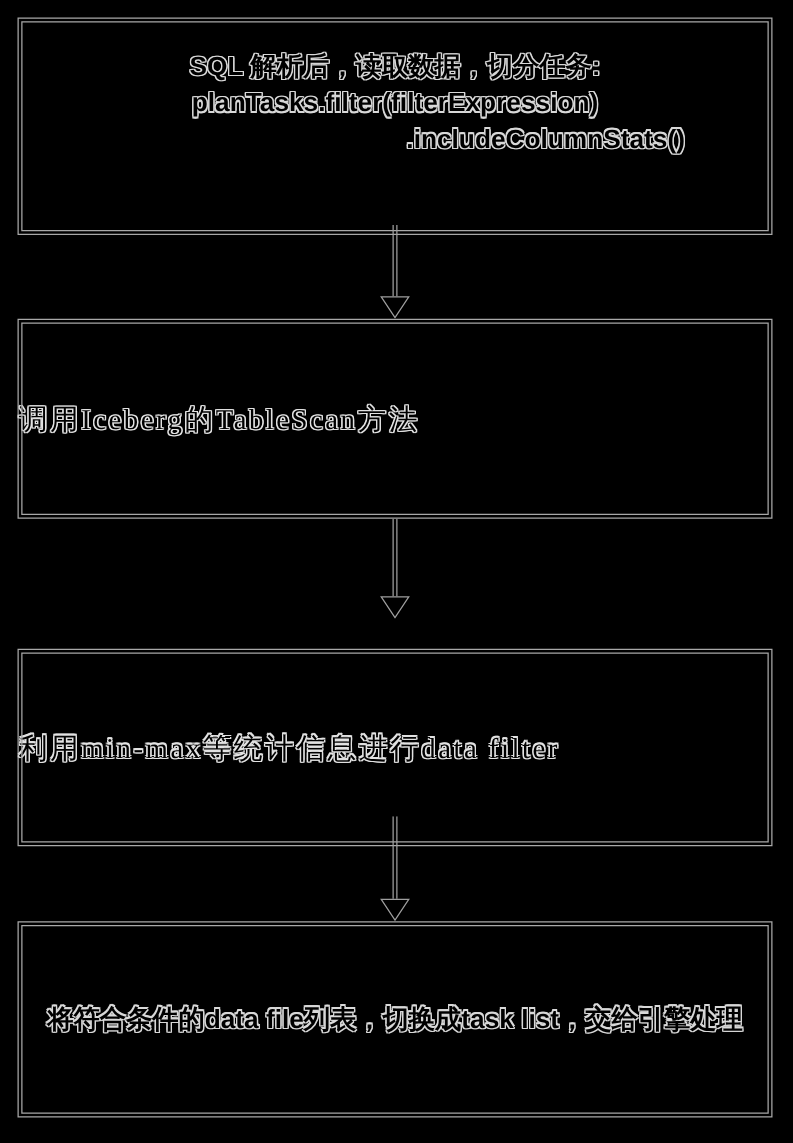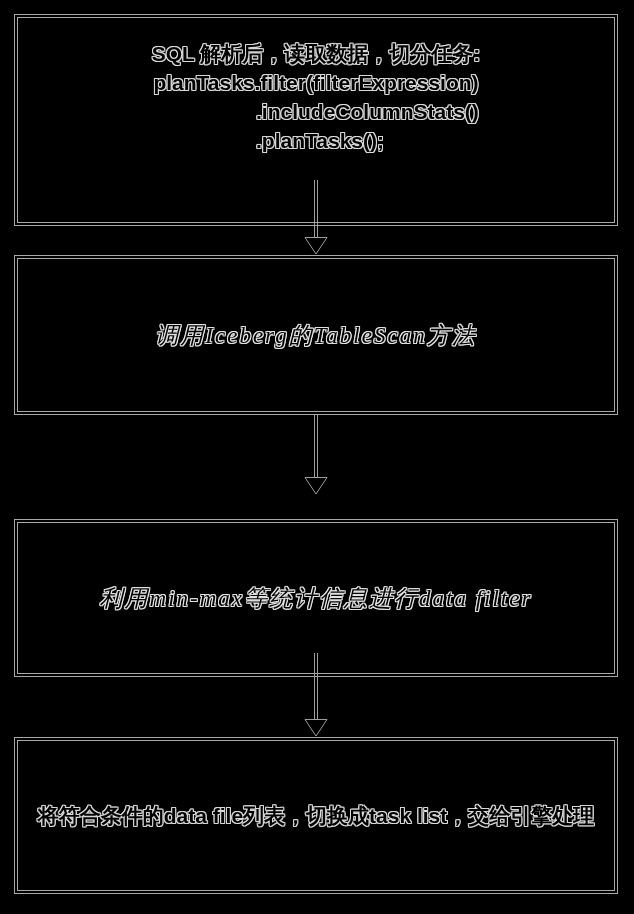--- a/index.html
+++ b/index.html
@@ -32,37 +32,36 @@
     pointer-events: none;
   }
   
   .hollow {
     color: #000;
     text-shadow:
       -1px -1px 0 #d8d8d8, 0 -1px 0 #d8d8d8, 1px -1px 0 #d8d8d8,
       -1px  0   0 #d8d8d8,                  1px  0   0 #d8d8d8,
       -1px  1px 0 #d8d8d8, 0  1px 0 #d8d8d8, 1px  1px 0 #d8d8d8;
   }
-  .node1 { top: 14px;  height: 212px; padding-top: 24px; }
+  .node1 { top: 14px;  height: 174px; padding-top: 24px; }
   .node1 .line {
     font-size: 21px;
     font-weight: bold;
     line-height: 29px;
     white-space: nowrap;
   }
   .node1 .centered { text-align: center; }
-  .node1 .indented { padding-left: 241px; text-align: left; }
+  .node1 .indented { padding-left: 241px; text-align: center; }
 
   .node2 { top: 255px; height: 160px; }
   .node3 { top: 495px; height: 158px; margin-top: 24px; }
   .node2, .node3 {
     display: flex;
     align-items: center;
-    justify-content: center;
-    font-style: italic;
+    justify-content: flex-start;
   }
   .serif-line {
     font-family: "Liberation Serif", "DejaVu Serif", serif;
     font-size: 23px;
     letter-spacing: 2px;
     white-space: nowrap;
     text-shadow:
       -1px -1px 0 #e2e2e2, 0 -1px 0 #e2e2e2, 1px -1px 0 #e2e2e2,
       -1px  0   0 #e2e2e2,                  1px  0   0 #e2e2e2,
       -1px  1px 0 #e2e2e2, 0  1px 0 #e2e2e2, 1px  1px 0 #e2e2e2;
@@ -92,21 +91,20 @@
 </style>
 </head>
 <body>
 
 <div id="canvas">
 
   <div class="node node1">
     <div class="line centered hollow">SQL 解析后，读取数据，切分任务:</div>
     <div class="line centered hollow">planTasks.filter(filterExpression)</div>
     <div class="line indented hollow">.includeColumnStats()</div>
-    <div class="line indented hollow">.planTasks();</div>
   </div>
 
   <svg class="arrow arrow1" viewBox="0 0 30 75">
     <line x1="13.5" y1="0" x2="13.5" y2="57" stroke="#9e9e9e" stroke-width="1"></line>
     <line x1="16.5" y1="0" x2="16.5" y2="57" stroke="#9e9e9e" stroke-width="1"></line>
     <polygon points="4,57.5 26,57.5 15,74" fill="none" stroke="#9e9e9e" stroke-width="1"></polygon>
   </svg>
 
   <div class="node node2">
     <div class="serif-line">调用Iceberg的TableScan方法</div>

